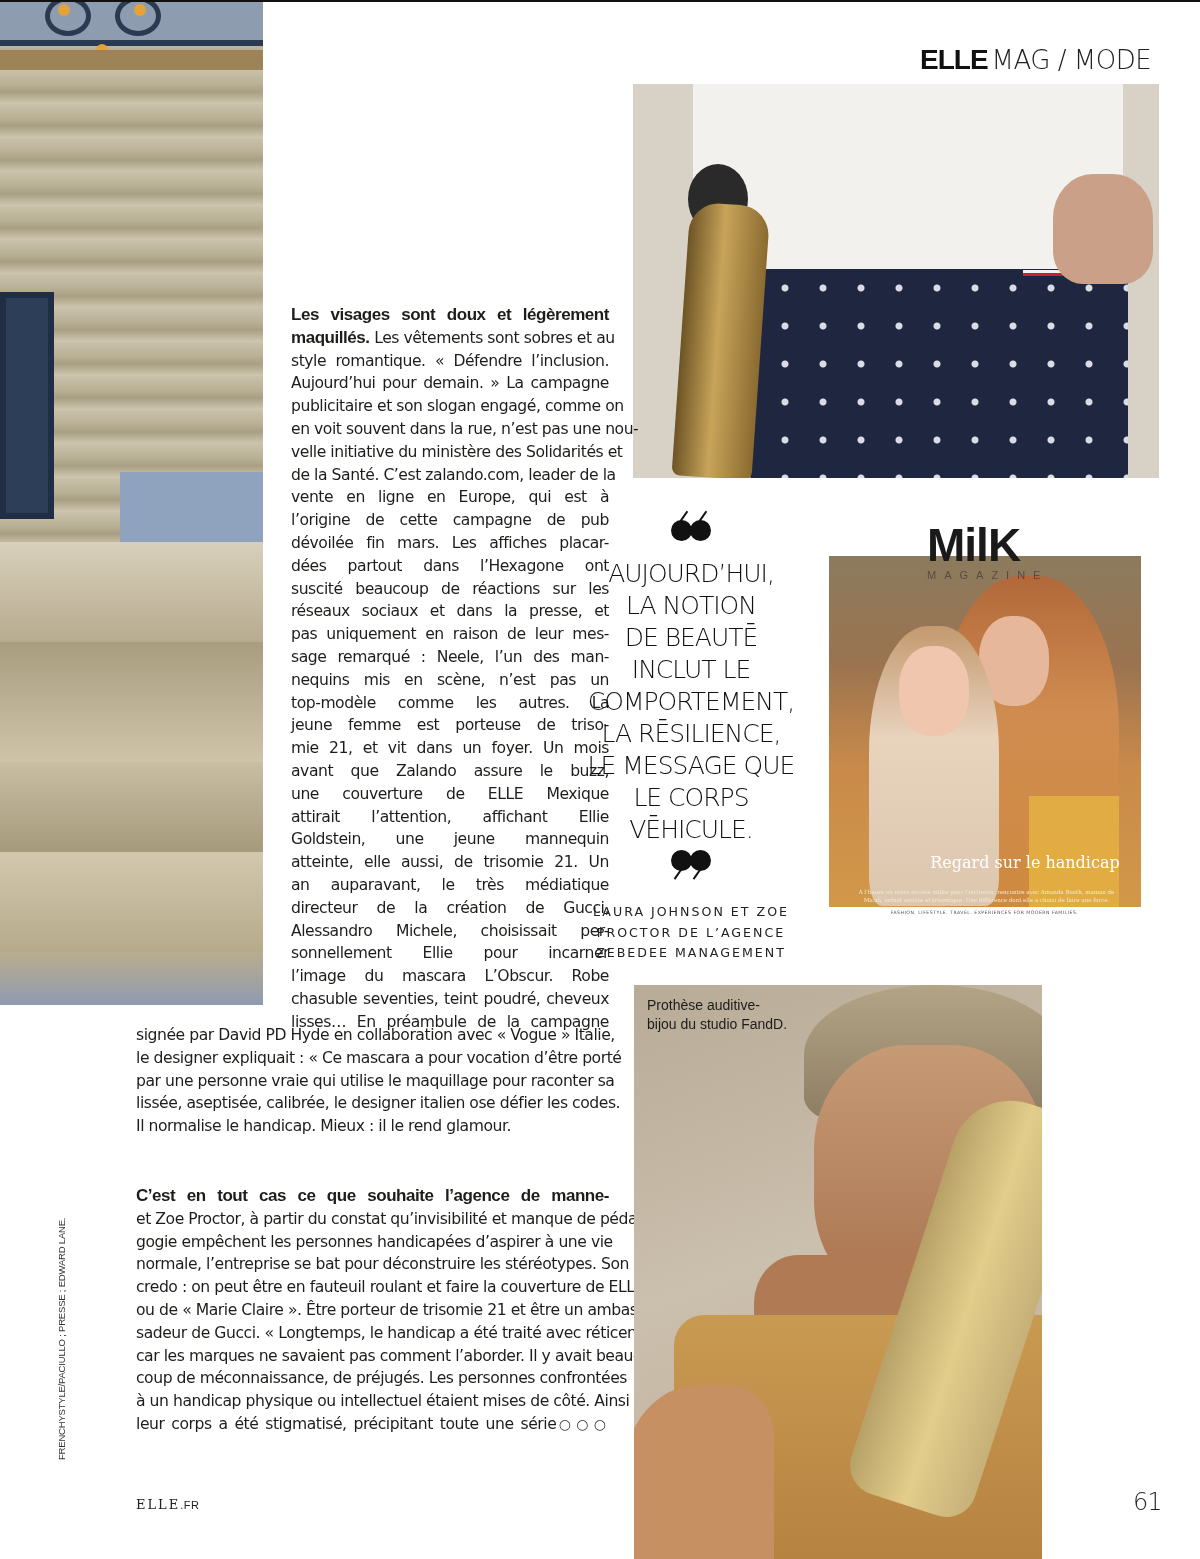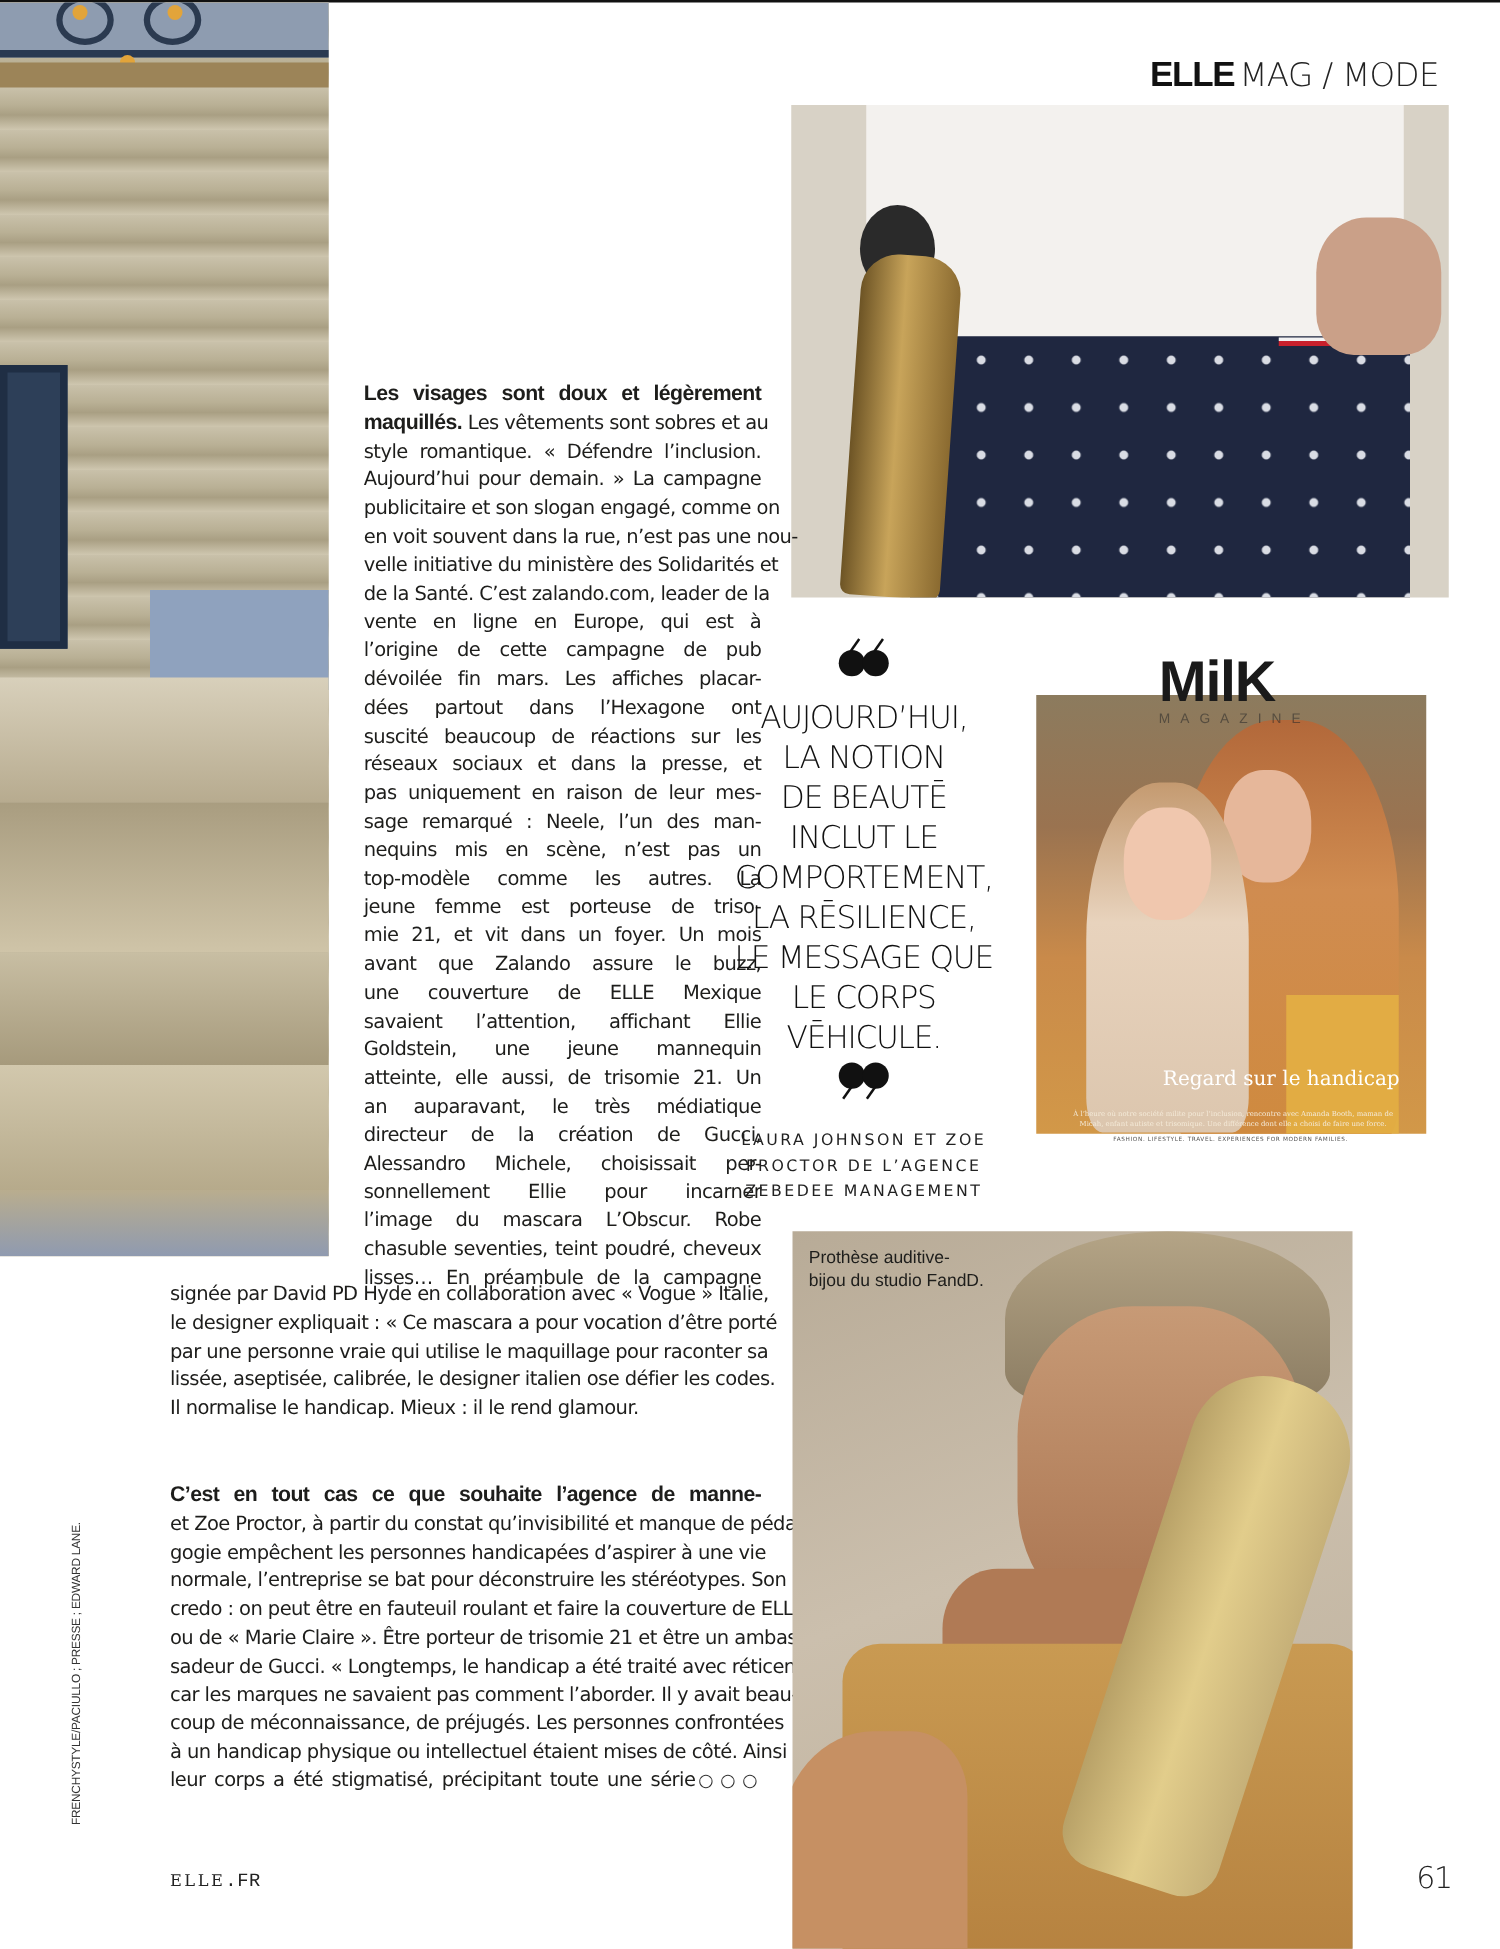--- a/index.html
+++ b/index.html
@@ -76,35 +76,35 @@
   .milk-photo .mom-face { position:absolute; left:150px; top:60px; width:70px; height:90px; border-radius:45%; background:#e6b79a; }
   .milk-photo .child { position:absolute; left:40px; top:70px; width:130px; height:280px; border-radius:45% 45% 10% 10%; background:linear-gradient(180deg,#c49a70,#e8d3bd 40%,#dcc6ae); }
   .milk-photo .child-face { position:absolute; left:70px; top:90px; width:70px; height:90px; border-radius:45%; background:#f0c7ae; }
   .milk-photo .sweater-yellow { position:absolute; left:200px; top:240px; width:90px; height:111px; background:#e6b443; opacity:0.8; }
   .milk-headline { position:absolute; left:0; width:312px; top:297px; text-align:center; font-family:"DejaVu Serif", serif; font-size:16px; color:#fff; z-index:3;margin-left:40px; }
   .milk-blurb { position:absolute; left:20px; width:275px; top:332px; text-align:center; font-family:"DejaVu Serif", serif; font-size:5.5px; line-height:8px; color:#f4ead8; z-index:3; }
   .milk-footer { position:absolute; left:0; width:315px; top:391px; text-align:center; font-family:"DejaVu Sans", sans-serif; font-size:4.6px; letter-spacing:0.5px; color:#555; }
 
   
   .photo-bottom-right { position:absolute; left:634px; top:985px; width:408px; height:574px; overflow:hidden;
-    background:linear-gradient(160deg,#b8ab97 0%,#cbbfad 45%,#bcae98 100%);padding-left:40px; }
+    background:linear-gradient(160deg,#b8ab97 0%,#cbbfad 45%,#bcae98 100%); }
   .photo-bottom-right .hair { position:absolute; left:170px; top:0px; width:260px; height:140px; border-radius:50% 50% 20% 20%; background:linear-gradient(180deg,#b4a486,#8b7c62); }
   .photo-bottom-right .face { position:absolute; left:180px; top:60px; width:230px; height:260px; border-radius:40%; background:linear-gradient(180deg,#c79a76,#a9734f); }
   .photo-bottom-right .neck { position:absolute; left:120px; top:270px; width:220px; height:240px; background:#b07a55; border-radius:20%; }
   .photo-bottom-right .glove { position:absolute; left:270px; top:110px; width:130px; height:420px; border-radius:60px 60px 30px 30px; background:linear-gradient(90deg,#b8a167,#e2cd8b 50%,#c6b078); transform:rotate(18deg); }
   .photo-bottom-right .dress { position:absolute; left:40px; top:330px; width:420px; height:260px; background:linear-gradient(180deg,#c99a52,#b5813f); border-radius:30px 30px 0 0; }
   .photo-bottom-right .shoulder { position:absolute; left:-10px; top:400px; width:150px; height:174px; border-radius:50% 30% 0 0; background:#c69063; }
   .caption-prothese { position:absolute; left:13px; top:11px; font-family:"Liberation Sans", sans-serif; font-size:14px; line-height:19px; color:#1d1d1b; }
 
   
   .photo-credit { position:absolute; left:56px; top:1460px; transform-origin:0 0; transform:rotate(-90deg); font-family:"Liberation Sans", sans-serif; font-size:9.5px; letter-spacing:-0.2px; color:#333; white-space:nowrap; }
 
   
   .footer-site { position:absolute; left:136px; top:1497px; font-family:"DejaVu Serif", serif; font-size:13px; letter-spacing:2px; color:#222; }
-  .footer-site .tld { font-family:Liberation Mono, monospace; font-size:15px; letter-spacing:0.5px; }
+  .footer-site .tld { font-family:Liberation Sans, sans-serif; font-size:11px; letter-spacing:0.5px; }
   .page-number { position:absolute; left:1133px; top:1488px; font-family:"DejaVu Sans", sans-serif; font-weight:200; font-size:24px; color:#222; letter-spacing:-1px; }
 </style>
 </head>
 <body>
 
 <div class="top-rule"></div>
 
 <div class="photo-left">
   <div class="rail"></div>
   <div class="ring" style="left:45px"></div>
@@ -153,21 +153,21 @@
   <span class="line">suscité beaucoup de réactions sur les</span>
   <span class="line">réseaux sociaux et dans la presse, et</span>
   <span class="line">pas uniquement en raison de leur mes-</span>
   <span class="line">sage remarqué : Neele, l’un des man-</span>
   <span class="line">nequins mis en scène, n’est pas un</span>
   <span class="line">top-modèle comme les autres. La</span>
   <span class="line">jeune femme est porteuse de triso-</span>
   <span class="line">mie 21, et vit dans un foyer. Un mois</span>
   <span class="line">avant que Zalando assure le buzz,</span>
   <span class="line">une couverture de ELLE Mexique</span>
-  <span class="line">savaient l’attention, affichant Ellie</span>
+  <span class="line">attirait l’attention, affichant Ellie</span>
   <span class="line">Goldstein, une jeune mannequin</span>
   <span class="line">atteinte, elle aussi, de trisomie 21. Un</span>
   <span class="line">an auparavant, le très médiatique</span>
   <span class="line">directeur de la création de Gucci,</span>
   <span class="line">Alessandro Michele, choisissait per-</span>
   <span class="line">sonnellement Ellie pour incarner</span>
   <span class="line">l’image du mascara L’Obscur. Robe</span>
   <span class="line">chasuble seventies, teint poudré, cheveux</span>
   <span class="line">lisses… En préambule de la campagne</span>
 </div>

